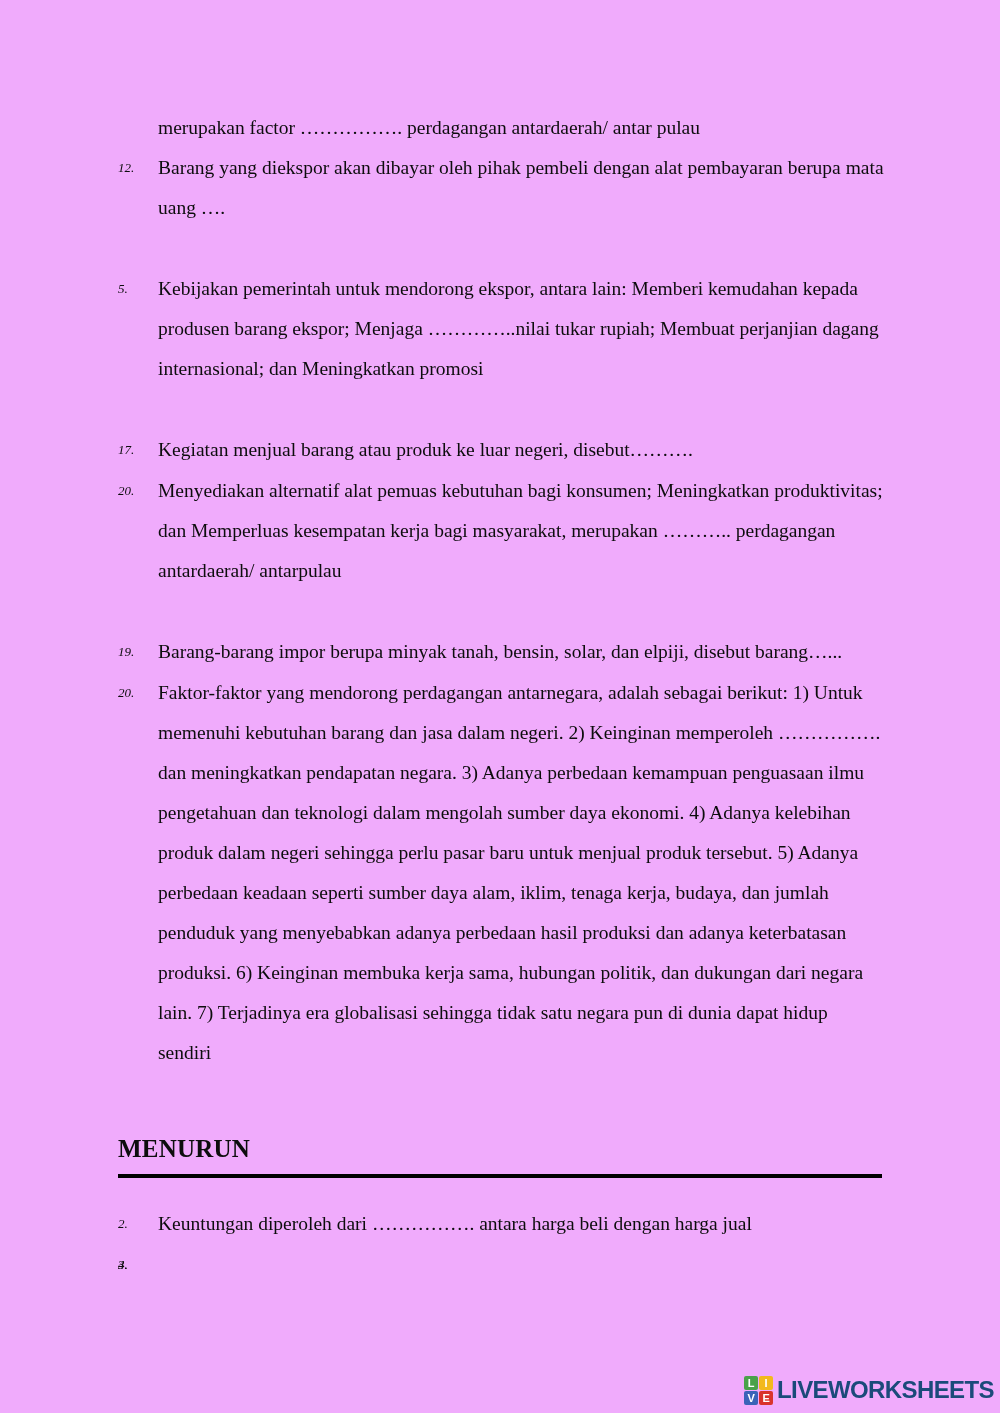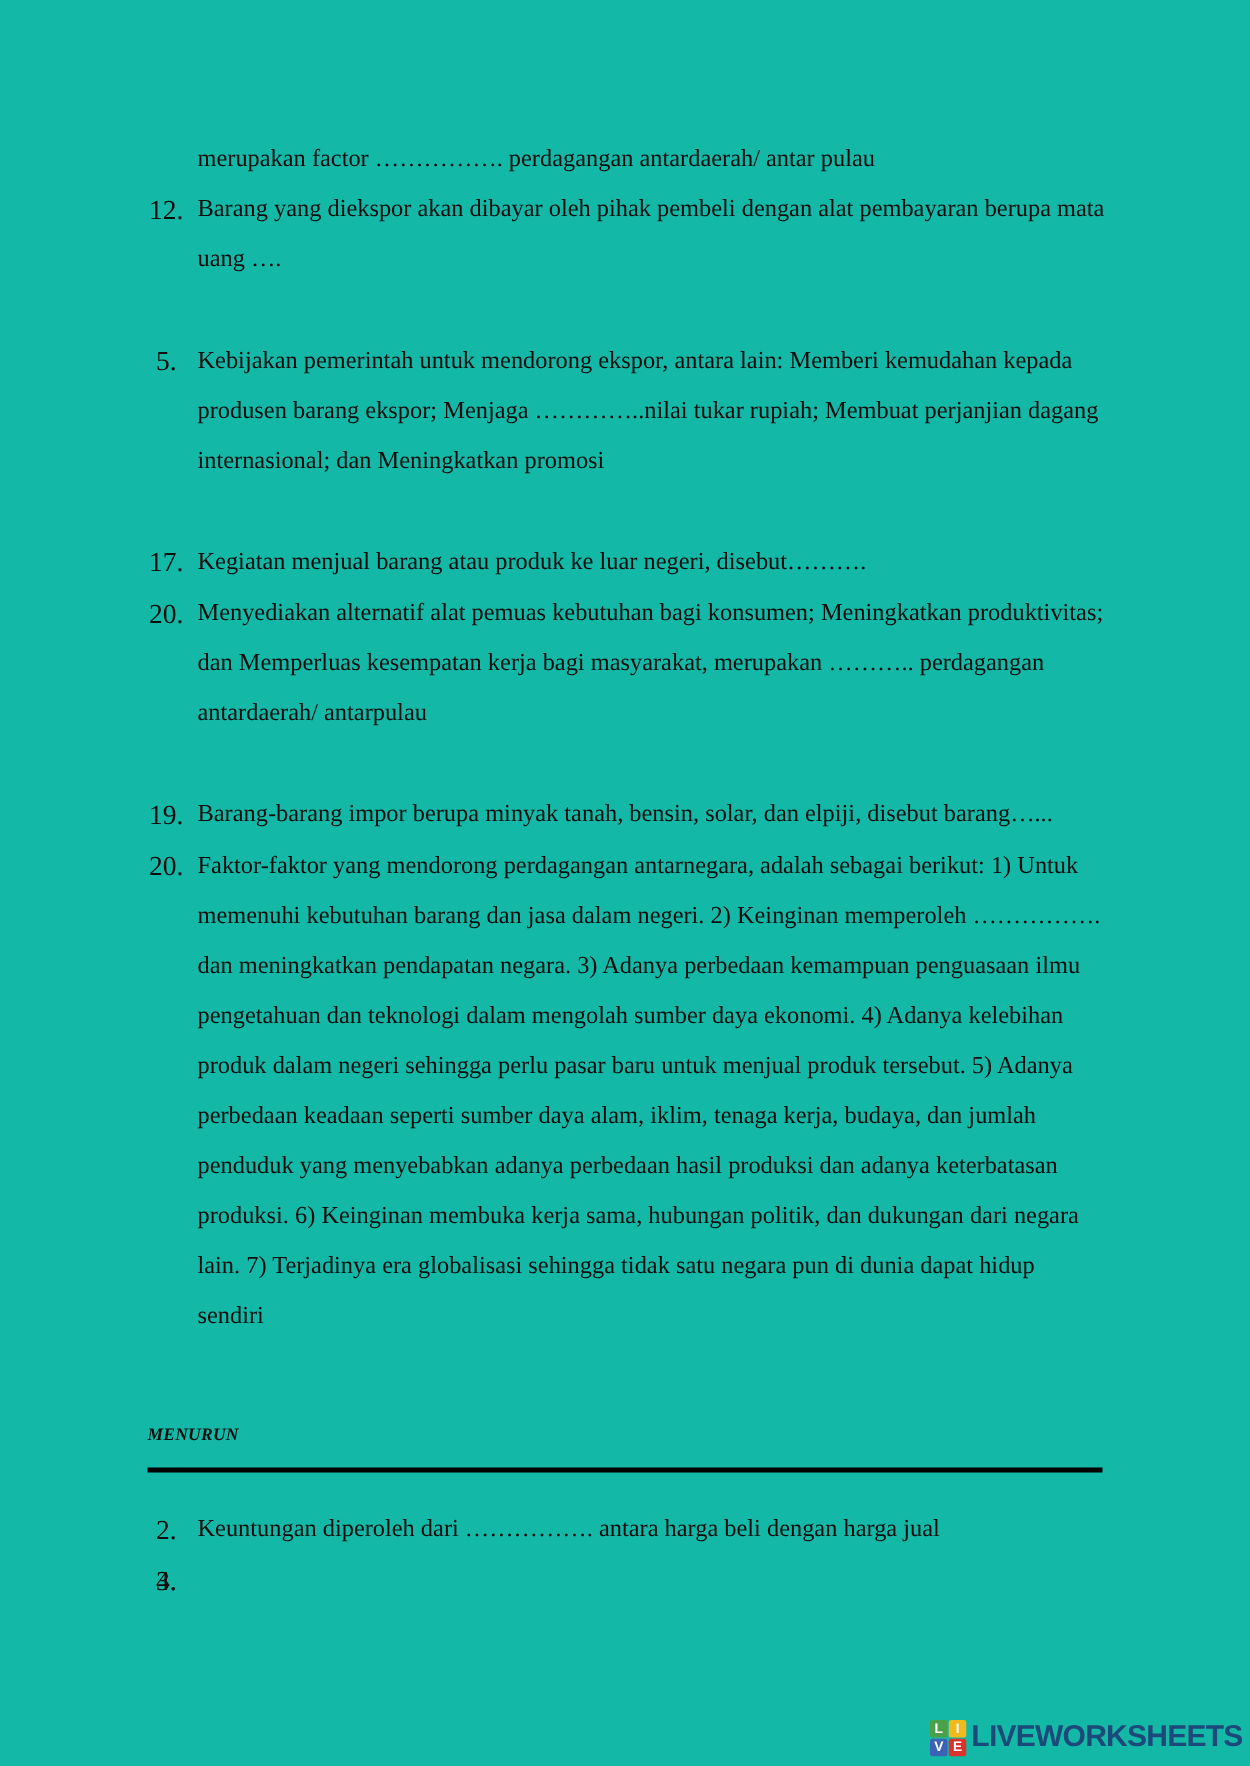--- a/index.html
+++ b/index.html
@@ -16,21 +16,21 @@
     color: #0d0d0d;
     overflow: hidden;
   }
 
   .page {
     position: absolute;
     left: 0;
     top: 0;
     width: 1000px;
     height: 1413px;
-    background: #14b8a6;
+    background: #f0abfc;
   }
 
   .content {
     position: absolute;
     left: 118px;
     top: 108px;
     width: 766px;
   }
 
   
@@ -44,23 +44,24 @@
     position: relative;
     padding-left: 40px;
     margin: 0 0 1px 0;
   }
 
   .qnum {
     position: absolute;
     left: 0;
     top: 0;
     width: 30px;
-    text-align: center;
-    font-size: 22px;
+    text-align: left;
+    font-size: 13px;
     line-height: 40px;
+    font-style: italic;
   }
 
   .qtext {
     font-size: 19.5px;
     line-height: 40px;
     text-align: justify;
     text-justify: inter-word;
     hyphens: none;
   }
 
@@ -81,25 +82,24 @@
   }
 
   .noj {
     text-align: center;
   }
   .noj::after { display: none; }
 
   
   .section-head {
     margin-top: 22px;
-    font-size: 14px;
+    font-size: 25px;
     font-weight: bold;
     letter-spacing: 0.2px;
     line-height: 28px;
-    font-style: italic;
   }
 
   .rule {
     margin-top: 11px;
     margin-bottom: 26px;
     width: 764px;
     height: 4px;
     background: #000000;
   }
 

